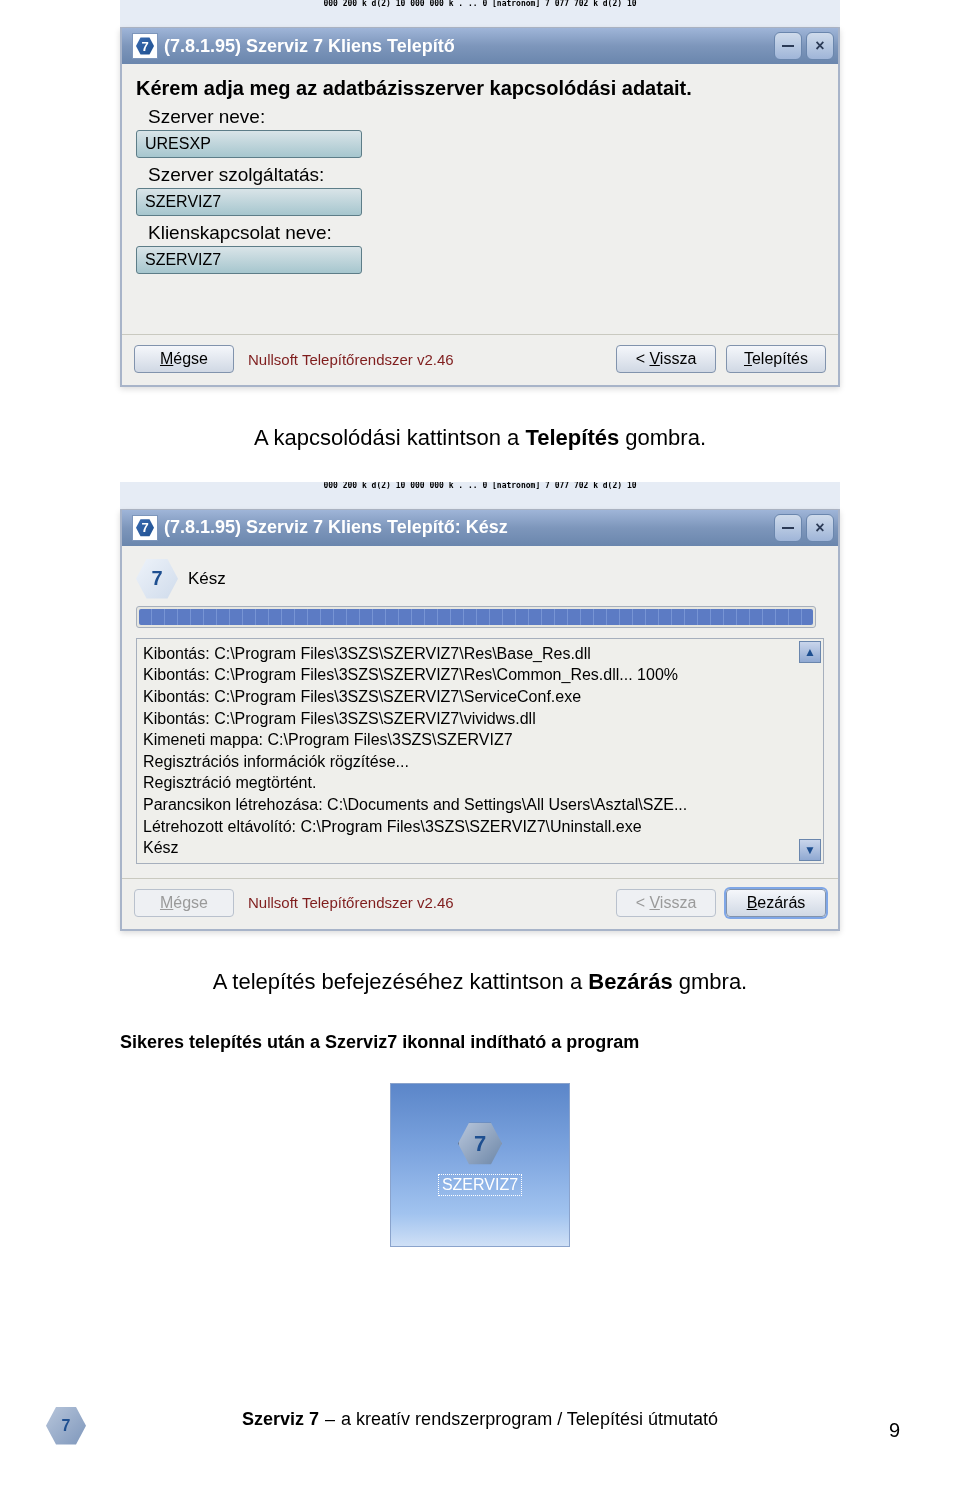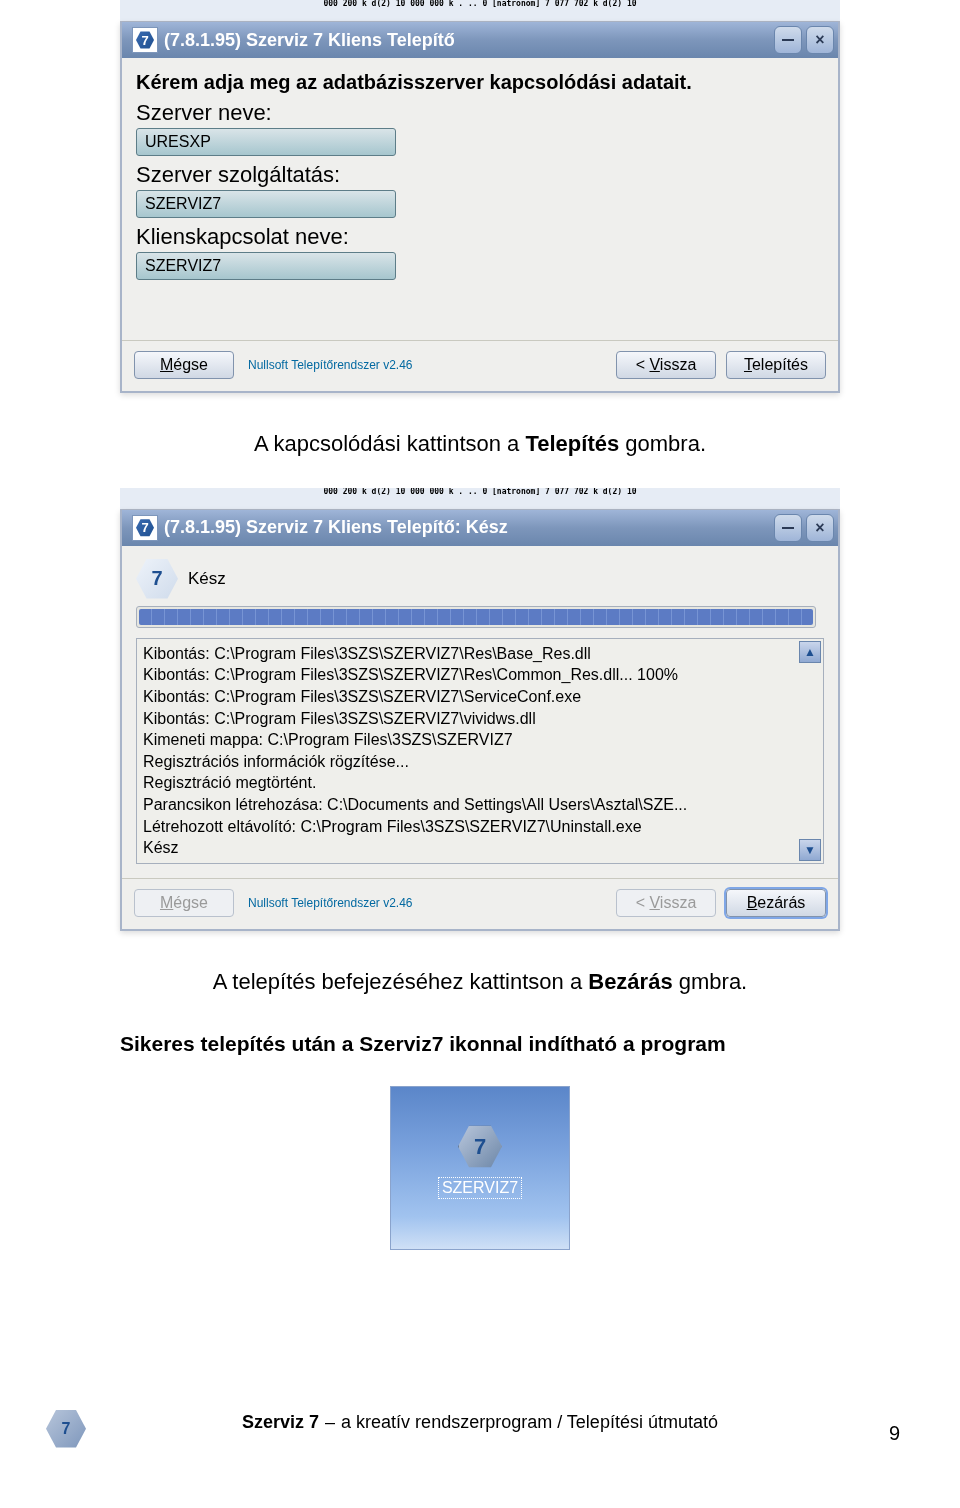--- a/index.html
+++ b/index.html
@@ -4,21 +4,21 @@
 <style>
   * { box-sizing: border-box; margin: 0; padding: 0; }
   body {
     font-family: Arial, Helvetica, sans-serif;
     background: #fff;
     width: 960px;
     margin: 0 auto;
     padding: 0 0 30px 0;
   }
   .bg-crop {
-    height: 22px;
+    height: 28px;
     background: #e6ecf5;
     border-bottom: 1px solid #b0b8c8;
     font-size: 8px;
     color: #000;
     overflow: hidden;
     white-space: nowrap;
     font-family: monospace;
     font-weight: bold;
     text-align: center;
     line-height: 8px;
@@ -75,26 +75,27 @@
   .body-area {
     padding: 12px 14px 0 14px;
   }
   .prompt {
     font-weight: bold;
     font-size: 20px;
     font-family: Tahoma, Arial, sans-serif;
     line-height: 1.2;
   }
   .field-label {
-    font-size: 22px;
+    font-size: 19px;
     margin-top: 6px;
     margin-bottom: 2px;
+    margin-left: 12px;
   }
   .field-input {
-    width: 260px;
+    width: 226px;
     background: linear-gradient(to bottom, #d9e4e8, #a6c6ce);
     border: 1px solid #5d7d88;
     border-radius: 3px;
     padding: 4px 8px;
     font-size: 16px;
     font-family: Tahoma, Arial, sans-serif;
   }
   .spacer { height: 56px; }
   .footer {
     margin-top: 4px;
@@ -116,22 +117,22 @@
   .footer .btn.default {
     box-shadow: 0 0 0 2px #7fa6e6;
   }
   .footer .btn.disabled {
     color: #9a9a9a;
     background: #eef0f3;
     border-color: #b9c1cd;
   }
   .footer .installer-note {
     flex: 1;
-    color: #0369a1;
-    font-size: 12px;
+    color: #7f1d1d;
+    font-size: 15px;
     padding-left: 4px;
   }
 
   
   .complete-row {
     display:flex; align-items:center; gap:10px; margin-bottom:6px;
   }
   .hex-icon-lg {
     width: 42px; height: 42px;
     background: linear-gradient(135deg,#eef3fa,#cfdbeb);
@@ -175,21 +176,21 @@
 
   .caption {
     text-align: center;
     font-size: 22px;
     margin: 36px 120px 28px 120px;
     line-height: 1.4;
   }
   .caption .bold { font-weight: bold; }
 
   .final-note {
-    font-size: 21px;
+    font-size: 18px;
     font-weight: bold;
     margin: 34px 120px 30px 120px;
   }
 
   .desktop-shot {
     width: 180px;
     margin: 0 auto;
     border: 1px solid #8aa3cc;
     background: linear-gradient(to bottom,#5b86c9 0%, #7ba3de 40%, #a1c3ef 80%, #cfe0f6 100%);
     padding: 34px 0 50px 0;

